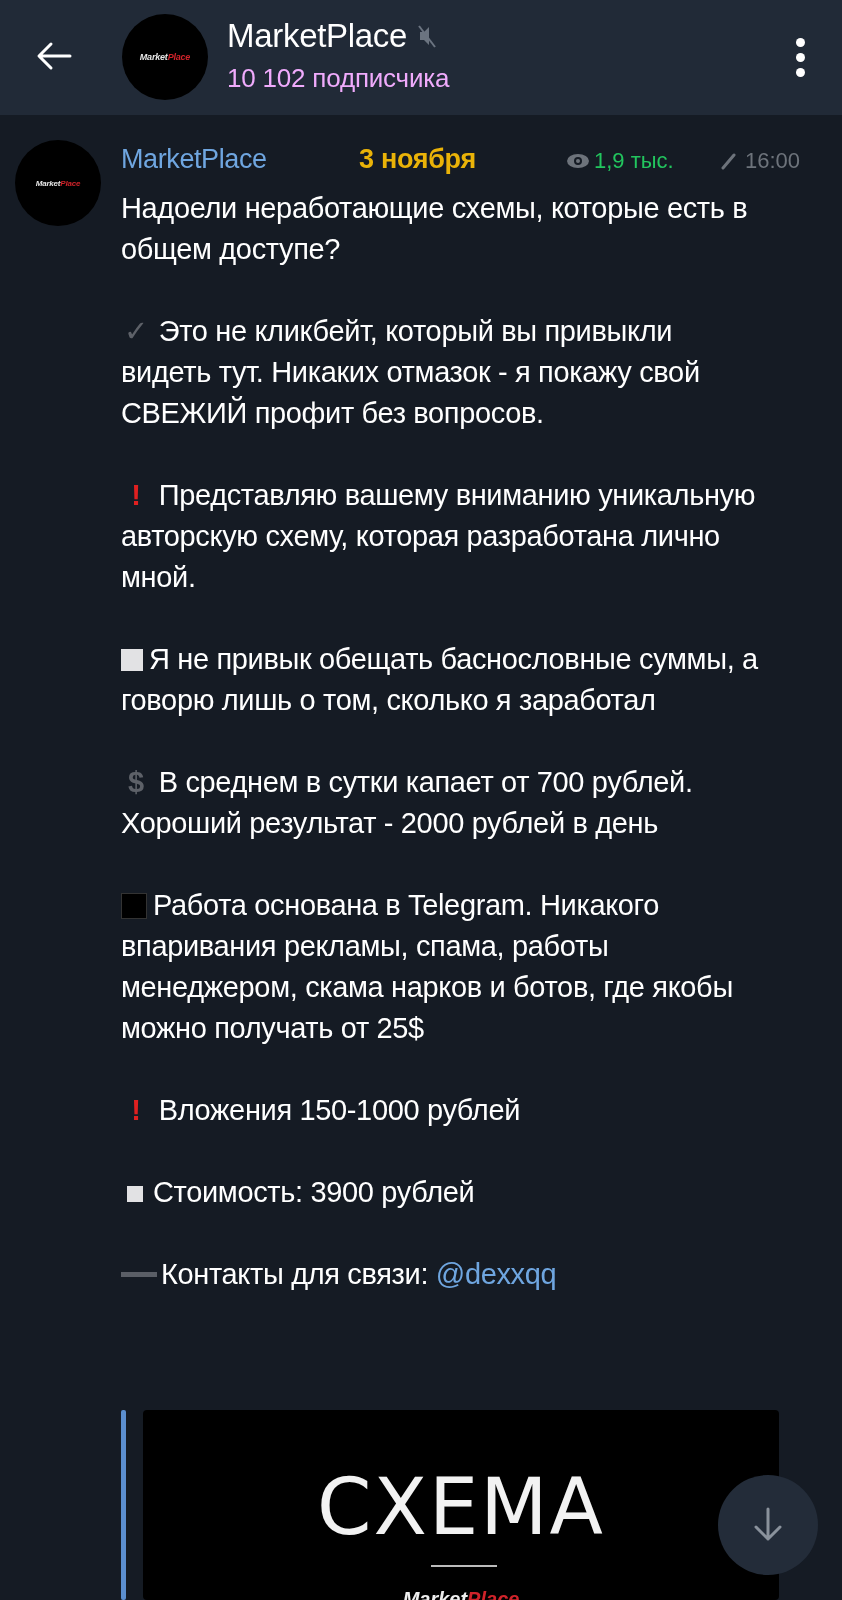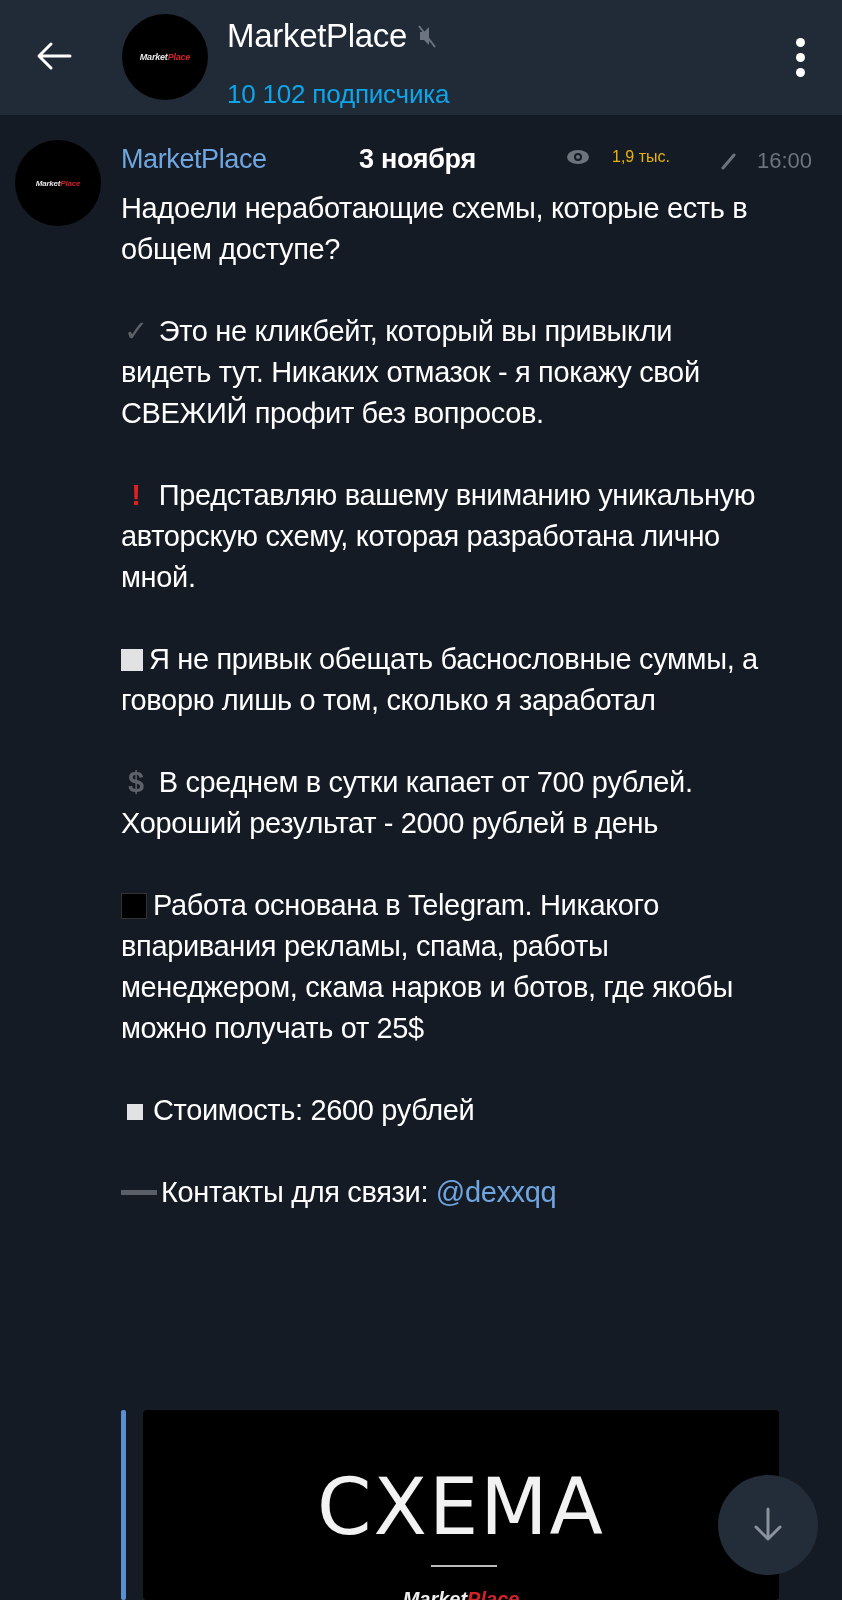--- a/index.html
+++ b/index.html
@@ -24,42 +24,41 @@
     }
     .logo { font-size: 9px; font-weight: bold; font-style: italic; letter-spacing: -0.2px; }
     .logo .w { color: #e8e8e8; }
     .logo .r { color: #d0232a; }
     .header-title {
       position: absolute; left: 227px; top: 17px; font-size: 33px; font-weight: normal;
       color: #ffffff; display: flex; align-items: center; gap: 10px; letter-spacing: -0.3px;
     }
     .mute-icon { width: 20px; height: 26px; display: inline-block; }
     .header-sub {
-      position: absolute; left: 227px; top: 63px; font-size: 26px; color: #0ea5e9;
+      position: absolute; left: 227px; top: 63px; font-size: 26px; color: #f0abfc;
       letter-spacing: -0.2px;
-      margin-top: 16px;
     }
     .more-btn {
       position: absolute; left: 785px; top: 32px; width: 30px; height: 50px;
       display: flex; flex-direction: column; align-items: center; justify-content: center; gap: 6px;
     }
     .more-btn span { width: 9px; height: 9px; border-radius: 50%; background: #fff; display: block; }
 
     .post-avatar {
       position: absolute; left: 15px; top: 140px; width: 86px; height: 86px;
       border-radius: 50%; background: #000;
       display: flex; align-items: center; justify-content: center;
     }
     .post-meta {
       position: absolute; left: 121px; top: 142px; width: 700px; height: 36px;
     }
     .author { position: absolute; left: 0; top: 2px; font-size: 27px; color: #6fa6e0; letter-spacing: -0.4px; }
-    .date { position: absolute; left: 238px; top: 2px; font-size: 27px; color: #ffffff; font-weight: bold; letter-spacing: -0.3px; }
-    .views { position: absolute; left: 445px; top: 6px; font-size: 16px; color: #eab308; display: flex; align-items: center; gap: 22px; }
-    .edited { position: absolute; left: 600px; top: 6px; font-size: 22px; color: #6d737b; display: flex; align-items: center; gap: 20px; }
+    .date { position: absolute; left: 238px; top: 2px; font-size: 27px; color: #eab308; font-weight: bold; letter-spacing: -0.3px; }
+    .views { position: absolute; left: 445px; top: 6px; font-size: 22px; color: #22c55e; display: flex; align-items: center; gap: 4px; }
+    .edited { position: absolute; left: 600px; top: 6px; font-size: 22px; color: #6d737b; display: flex; align-items: center; gap: 8px; }
 
     .message {
       position: absolute; left: 121px; top: 188px; width: 640px;
       font-size: 29px; line-height: 41px; color: #ffffff; letter-spacing: -0.35px;
     }
     .para { margin-bottom: 41px; }
     .emoji { display: inline-block; width: 30px; text-align: center; vertical-align: baseline; }
     .em-excl { color: #e02020; font-weight: bold; }
     .em-check { color: #5d6168; font-weight: bold; }
     .em-white-sq { display: inline-block; width: 22px; height: 22px; background: #e2e2e4; margin-right: 6px; vertical-align: -2px; }
@@ -154,21 +153,25 @@
     <span class="em-white-sq"></span><span>Я не привык обещать баснословные суммы, а говорю лишь о том, сколько я заработал</span>
   </div>
   <div class="para">
     <span class="emoji em-dollar">$</span>
     <span>В среднем в сутки капает от 700 рублей. Хороший результат - 2000 рублей в день</span>
   </div>
   <div class="para">
     <span class="em-black-sq"></span><span>Работа основана в Telegram. Никакого впаривания рекламы, спама, работы менеджером, скама нарков и ботов, где якобы можно получать от 25$</span>
   </div>
   <div class="para">
-    <span class="em-small-sq"></span><span>Стоимость: 2600 рублей</span>
+    <span class="emoji em-excl">!</span>
+    <span>Вложения 150-1000 рублей</span>
+  </div>
+  <div class="para">
+    <span class="em-small-sq"></span><span>Стоимость: 3900 рублей</span>
   </div>
   <div class="para">
     <span class="em-dash"></span><span>Контакты для связи: </span><span class="mention">@dexxqq</span>
   </div>
 </div>
 
 <div class="preview-bar"></div>
 <div class="preview-img">
   <div class="preview-title">СХЕМА</div>
   <div class="preview-line"></div>

